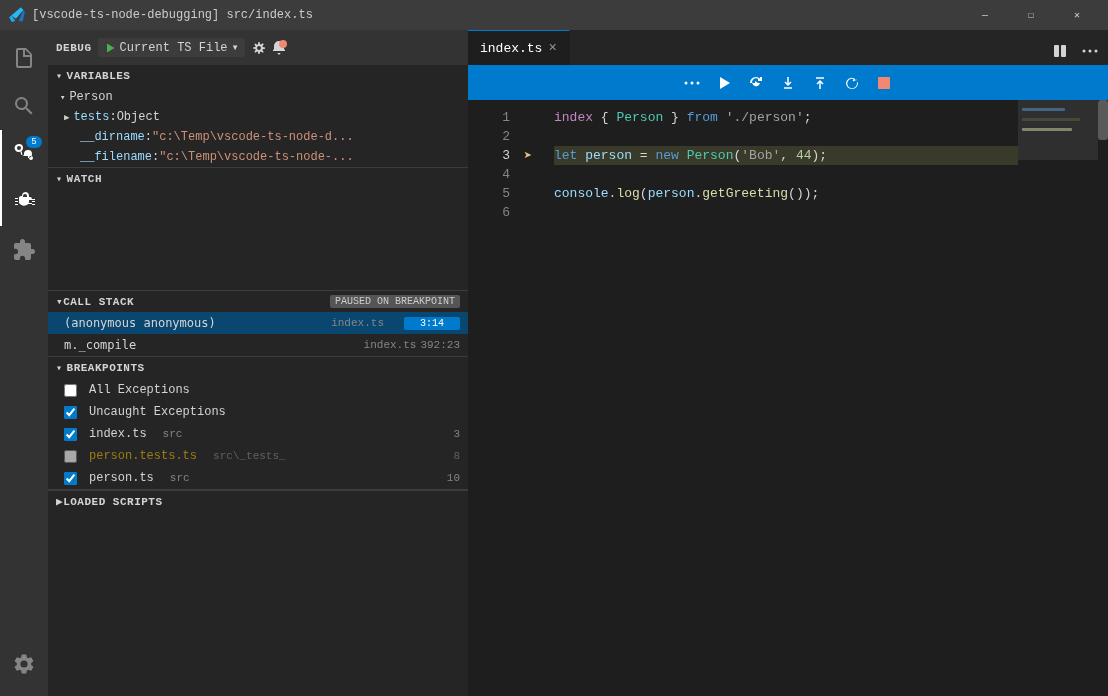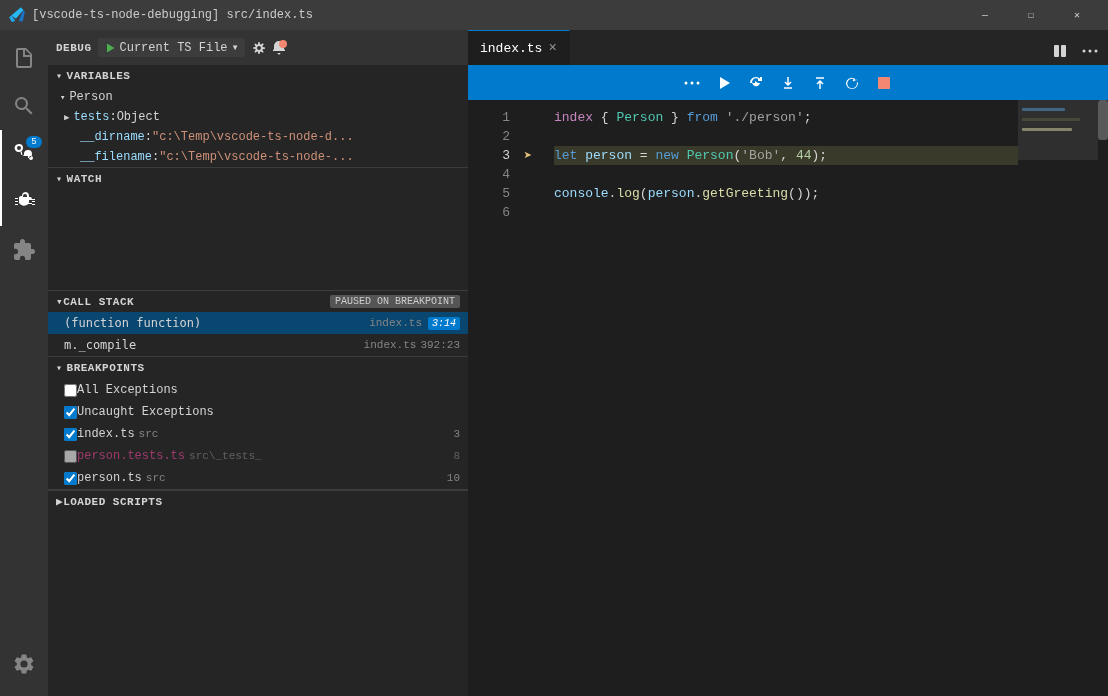--- a/index.html
+++ b/index.html
@@ -183,36 +183,35 @@
       justify-content: space-between;
       height: 22px;
     }
     .call-stack-item.active { background: #094771; }
     .call-stack-item .fn-name { color: #d4d4d4; font-family: 'Consolas', monospace; }
     .call-stack-item .file-loc { color: #858585; font-size: 11px; }
     .call-stack-item .loc-badge {
       background: #007acc;
       color: white;
       font-size: 10px;
-      padding: 1px 4px;
+      padding: 1px 16px;
       border-radius: 2px;
-      margin-left: 2px;
-      font-style: italic;
+      margin-left: 16px;
     }
     .call-stack-right { display: flex; align-items: center; gap: 4px; }
 
     
     .breakpoint-item {
       padding: 2px 8px 2px 16px;
       font-size: 12px;
       cursor: pointer;
       display: flex;
       align-items: center;
       height: 22px;
-      gap: 0;
+      gap: 12px;
     }
     .bp-checkbox { width: 13px; height: 13px; cursor: pointer; accent-color: #007acc; }
     .bp-name { color: #d4d4d4; }
     .bp-src { color: #858585; font-size: 11px; margin-left: 4px; }
     .bp-count { color: #858585; font-size: 11px; margin-left: auto; }
     .breakpoint-item.disabled .bp-name { color: #6c6c6c; }
 
     
     .loaded-scripts-header {
       height: 22px;
@@ -485,21 +484,21 @@
       </div>
 
       <div>
         <div class="call-stack-header">
           <span class="chevron">▾</span>
           <span>CALL STACK</span>
           <span id="paused-label">PAUSED ON BREAKPOINT</span>
         </div>
 
         <div class="call-stack-item active">
-          <span class="fn-name">(function function)</span>
+          <span class="fn-name">(anonymous anonymous)</span>
           <div class="call-stack-right">
             <span class="file-loc">index.ts</span>
             <span class="loc-badge">3:14</span>
           </div>
         </div>
 
 
         <div class="call-stack-item">
           <span class="fn-name">m._compile</span>
           <div class="call-stack-right">
@@ -528,21 +527,21 @@
 
         <div class="breakpoint-item">
           <input type="checkbox" class="bp-checkbox" checked="" style="">
           <span class="bp-name">index.ts</span>
           <span class="bp-src">src</span>
           <span class="bp-count">3</span>
         </div>
 
         <div class="breakpoint-item disabled" style="opacity:0.6;">
           <input type="checkbox" class="bp-checkbox" style="">
-          <span class="bp-name" style="color:#ec4899;">person.tests.ts</span>
+          <span class="bp-name" style="color:#eab308;">person.tests.ts</span>
           <span class="bp-src">src\_tests_</span>
           <span class="bp-count">8</span>
         </div>
 
         <div class="breakpoint-item">
           <input type="checkbox" class="bp-checkbox" checked="" style="">
           <span class="bp-name">person.ts</span>
           <span class="bp-src">src</span>
           <span class="bp-count">10</span>
         </div>

